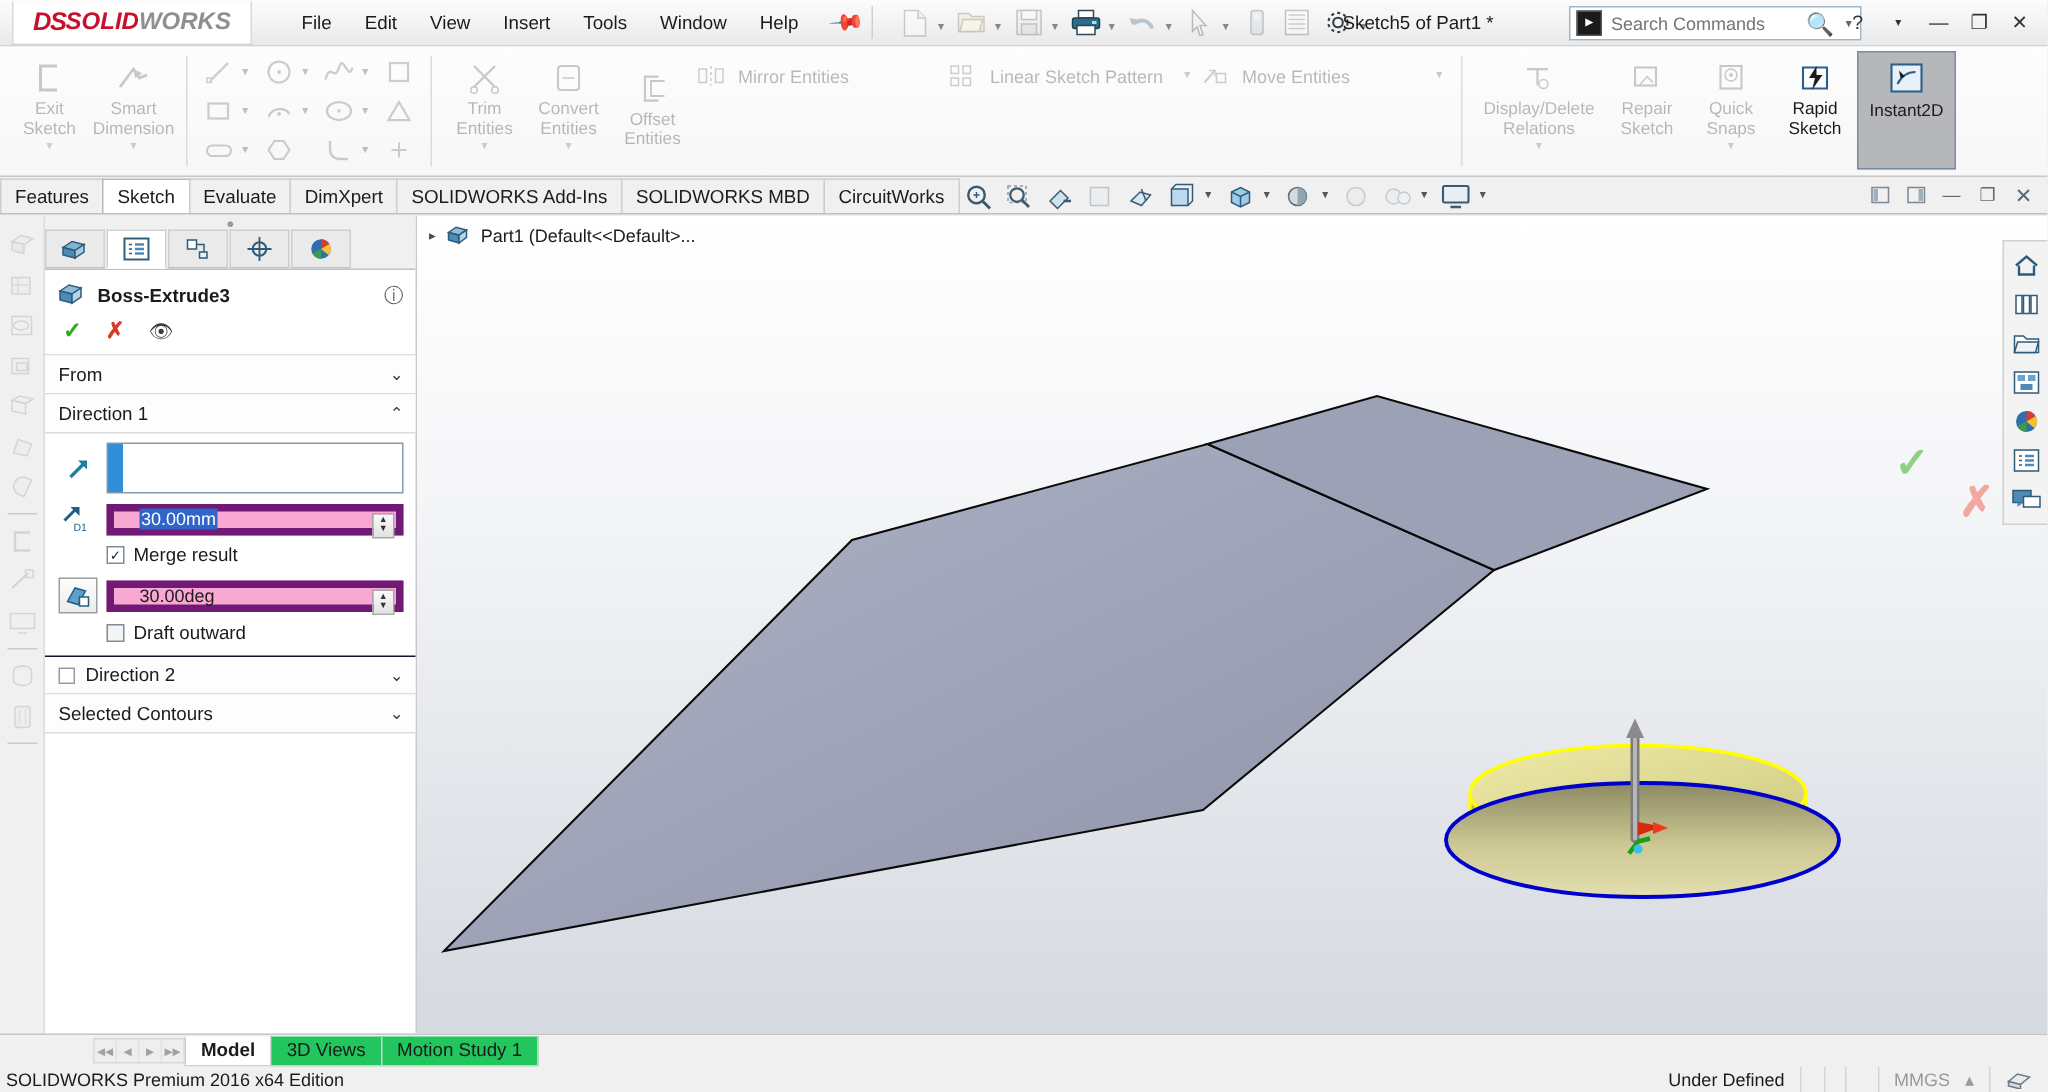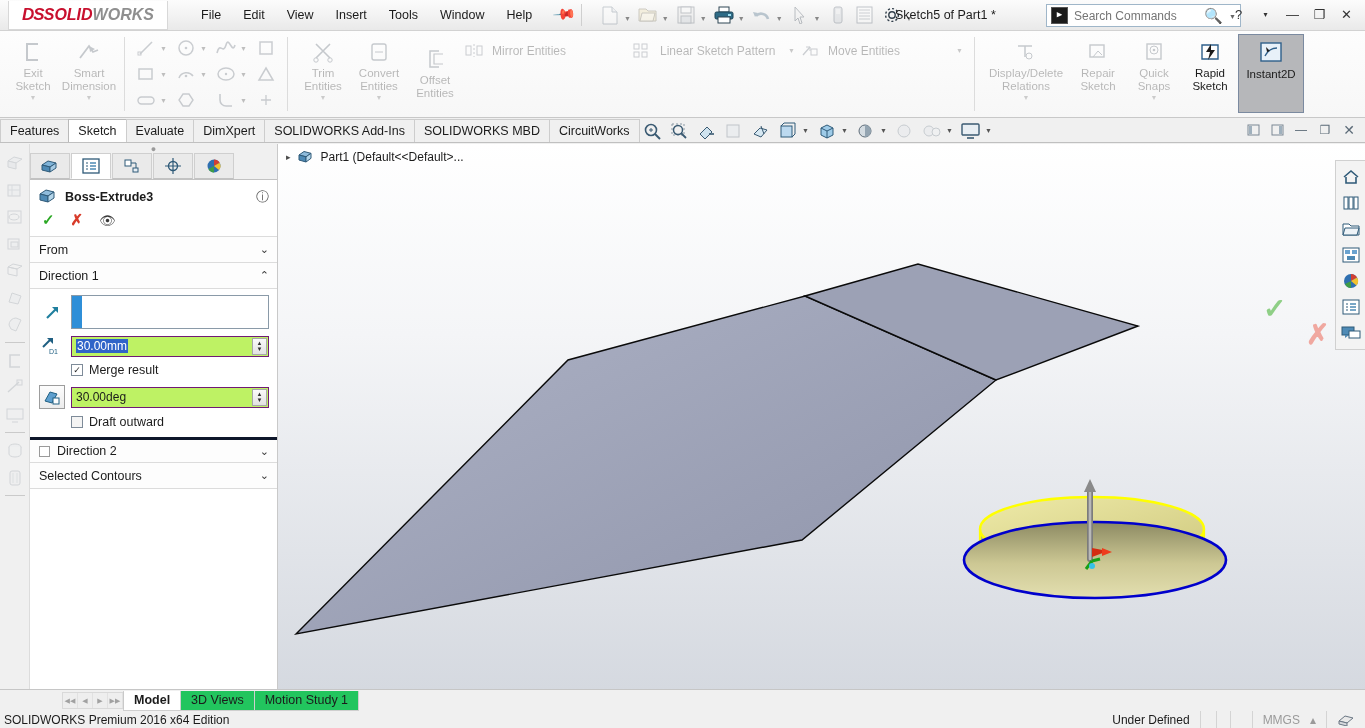--- a/index.html
+++ b/index.html
@@ -147,22 +147,22 @@
   }
   .combo-arrow {
     position: absolute; right: 2px; top: 2px; width: 17px; height: 16px;
     display:flex;align-items:center;justify-content:center; font-size: 8px; color: #333;
   }
   .selbox {
     flex: 1; height: 34px; border: 1px solid #8a9aa8; background: #fff; display: flex;
   }
   .selbox-bar { width: 10px; background: #2f8fd8; }
   .numfield {
-    flex: 1; height: 21px; border: 1px solid #701a75; background: #bef264; display: flex; align-items: center;
-    padding-left: 4px; font-size: 12px; position: relative;
+    flex: 1; height: 21px; border: 5px solid #701a75; background: #f9a8d4; display: flex; align-items: center;
+    padding-left: 17px; font-size: 12px; position: relative;
   }
   .numfield .hl { background: #2f64c8; color: #ffffff; padding: 0 1px; }
   .spin {
     position: absolute; right: 1px; top: 1px; width: 15px; height: 17px;
     border: 1px solid #a8a8a8; background: linear-gradient(#fafafa,#e2e2e2);
     display: flex; flex-direction: column; align-items: center; justify-content: center;
     font-size: 6px; line-height: 6px; color: #333;
   }
   .cbrow { display: flex; align-items: center; margin: 5px 0 8px 32px; }
   .cb { width: 12px; height: 12px; border: 1px solid #7e8b99; background: #fff; margin-right: 6px;
@@ -866,21 +866,21 @@
             </span>
         </div>
       </div>
 
       <div class="cbrow">
         <span class="cb off"></span>
         <span class="cblbl">Draft outward</span>
       </div>
     </div>
 
-    <div class="sect" style="margin-top:6px;border-top:3px solid #0f172a">
+    <div class="sect" style="margin-top:6px;border-top:1px solid #0f172a">
       <span class="sect-cb"></span>
       <span class="sect-title">Direction 2</span>
       <span class="sect-chev">⌄</span>
     </div>
 
     <div class="sect">
       <span class="sect-title">Selected Contours</span>
       <span class="sect-chev">⌄</span>
     </div>
   </div>

